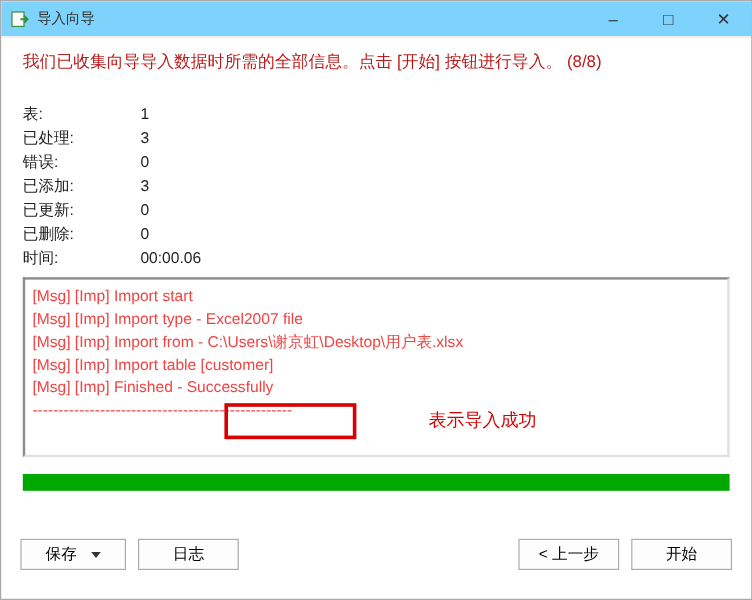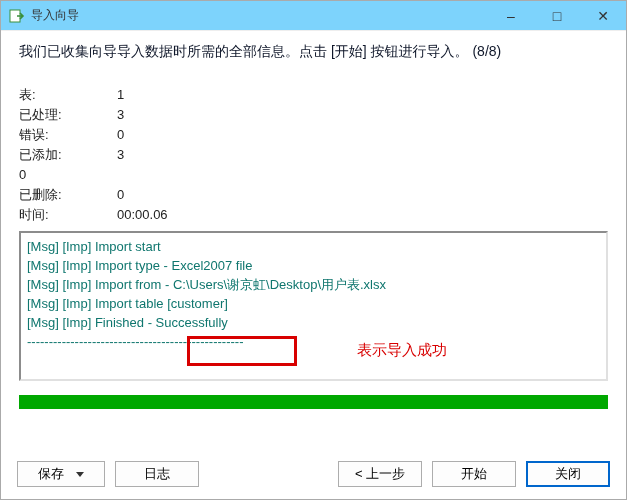--- a/index.html
+++ b/index.html
@@ -3,31 +3,31 @@
 <meta charset="utf-8">
 <style>
   * { box-sizing: border-box; margin: 0; padding: 0; }
   body { font-family: "Microsoft YaHei", "SimSun", Arial, sans-serif; font-size: 13px; background: #fff; width: 627px; height: 500px; overflow: hidden; border: 1px solid #aaa; position: relative; }
   .titlebar { height: 30px; display: flex; align-items: center; padding-left: 8px; background: #7dd3fc; border-bottom: 1px solid #eee; }
   .title-icon { width: 16px; height: 16px; margin-right: 6px; display: inline-flex; align-items: center; justify-content: center; }
   .title-text { flex: 1; font-size: 12px; color: #333; }
   .win-controls { display: flex; }
   .win-btn { width: 46px; height: 30px; display: flex; align-items: center; justify-content: center; font-size: 14px; color: #333; cursor: default; }
   .content { padding: 12px 18px 0 18px; }
-  .headline { color: #0f172a; font-size: 14px; margin-bottom: 16px; }
+  .headline { color: #b91c1c; font-size: 14px; margin-bottom: 16px; }
   .stats { margin-top: 24px; }
   .stats-row { display: flex; font-size: 13px; color: #222; line-height: 20px; }
   .stats-label { width: 98px; }
   .stats-value { }
-  .log-wrap { margin-top: 6px; border: 2px inset #e0e0e0; background: #fff; padding: 4px 6px; height: 150px; overflow: auto; position: relative; font-size: 13px; color: #0f766e; line-height: 19px; }
+  .log-wrap { margin-top: 6px; border: 2px inset #e0e0e0; background: #fff; padding: 4px 6px; height: 150px; overflow: auto; position: relative; font-size: 13px; color: #ef4444; line-height: 19px; }
   .log-line { white-space: nowrap; }
   .annot-box { position: absolute; border: 3px solid #d80000; left: 186px; top: 335px; width: 110px; height: 30px; pointer-events: none; }
   .annot-text { position: absolute; left: 356px; top: 340px; color: #d80000; font-size: 15px; font-weight: 500; pointer-events: none; }
   .progress { margin: 14px 18px 0 18px; height: 14px; background: #00a800; }
-  .button-row { position: absolute; bottom: 12px; left: 16px; right: 16px; display: flex; align-items: center; gap: 10px; }
+  .button-row { position: absolute; bottom: 24px; left: 16px; right: 16px; display: flex; align-items: center; gap: 10px; }
   .spacer { flex: 1; }
   .btn { min-width: 84px; height: 26px; border: 1px solid #adadad; background: #fdfdfd; font-size: 13px; display: inline-flex; align-items: center; justify-content: center; cursor: default; padding: 0 10px; }
   .btn.dropdown { min-width: 88px; justify-content: center; position: relative; }
   .btn.dropdown::after { content: ""; border-left: 4px solid transparent; border-right: 4px solid transparent; border-top: 5px solid #333; margin-left: 12px; }
   .btn.primary-outline { border: 2px solid #0066cc; }
   .watermark { position: absolute; right: 16px; bottom: 26px; color: #d0d0d0; font-size: 10px; letter-spacing: 0.5px; pointer-events: none; }
 </style>
 </head>
 <body>
 
@@ -60,20 +60,21 @@
     </div>
     <div class="stats-row">
       <span class="stats-label">错误:</span>
       <span class="stats-value">0</span>
     </div>
     <div class="stats-row">
       <span class="stats-label">已添加:</span>
       <span class="stats-value">3</span>
     </div>
     <div class="stats-row">
+      <span class="stats-label">已更新:</span>
       <span class="stats-value">0</span>
     </div>
     <div class="stats-row">
       <span class="stats-label">已删除:</span>
       <span class="stats-value">0</span>
     </div>
     <div class="stats-row">
       <span class="stats-label">时间:</span>
       <span class="stats-value">00:00.06</span>
     </div>
@@ -103,16 +104,13 @@
   <div class="btn">
       <span>日志</span>
     </div>
   <div class="spacer"></div>
   <div class="btn">
       <span>&lt; 上一步</span>
     </div>
   <div class="btn">
       <span>开始</span>
     </div>
-  <div class="btn primary-outline">
-      <span>关闭</span>
-    </div>
 </div>
 
 </body></html>

